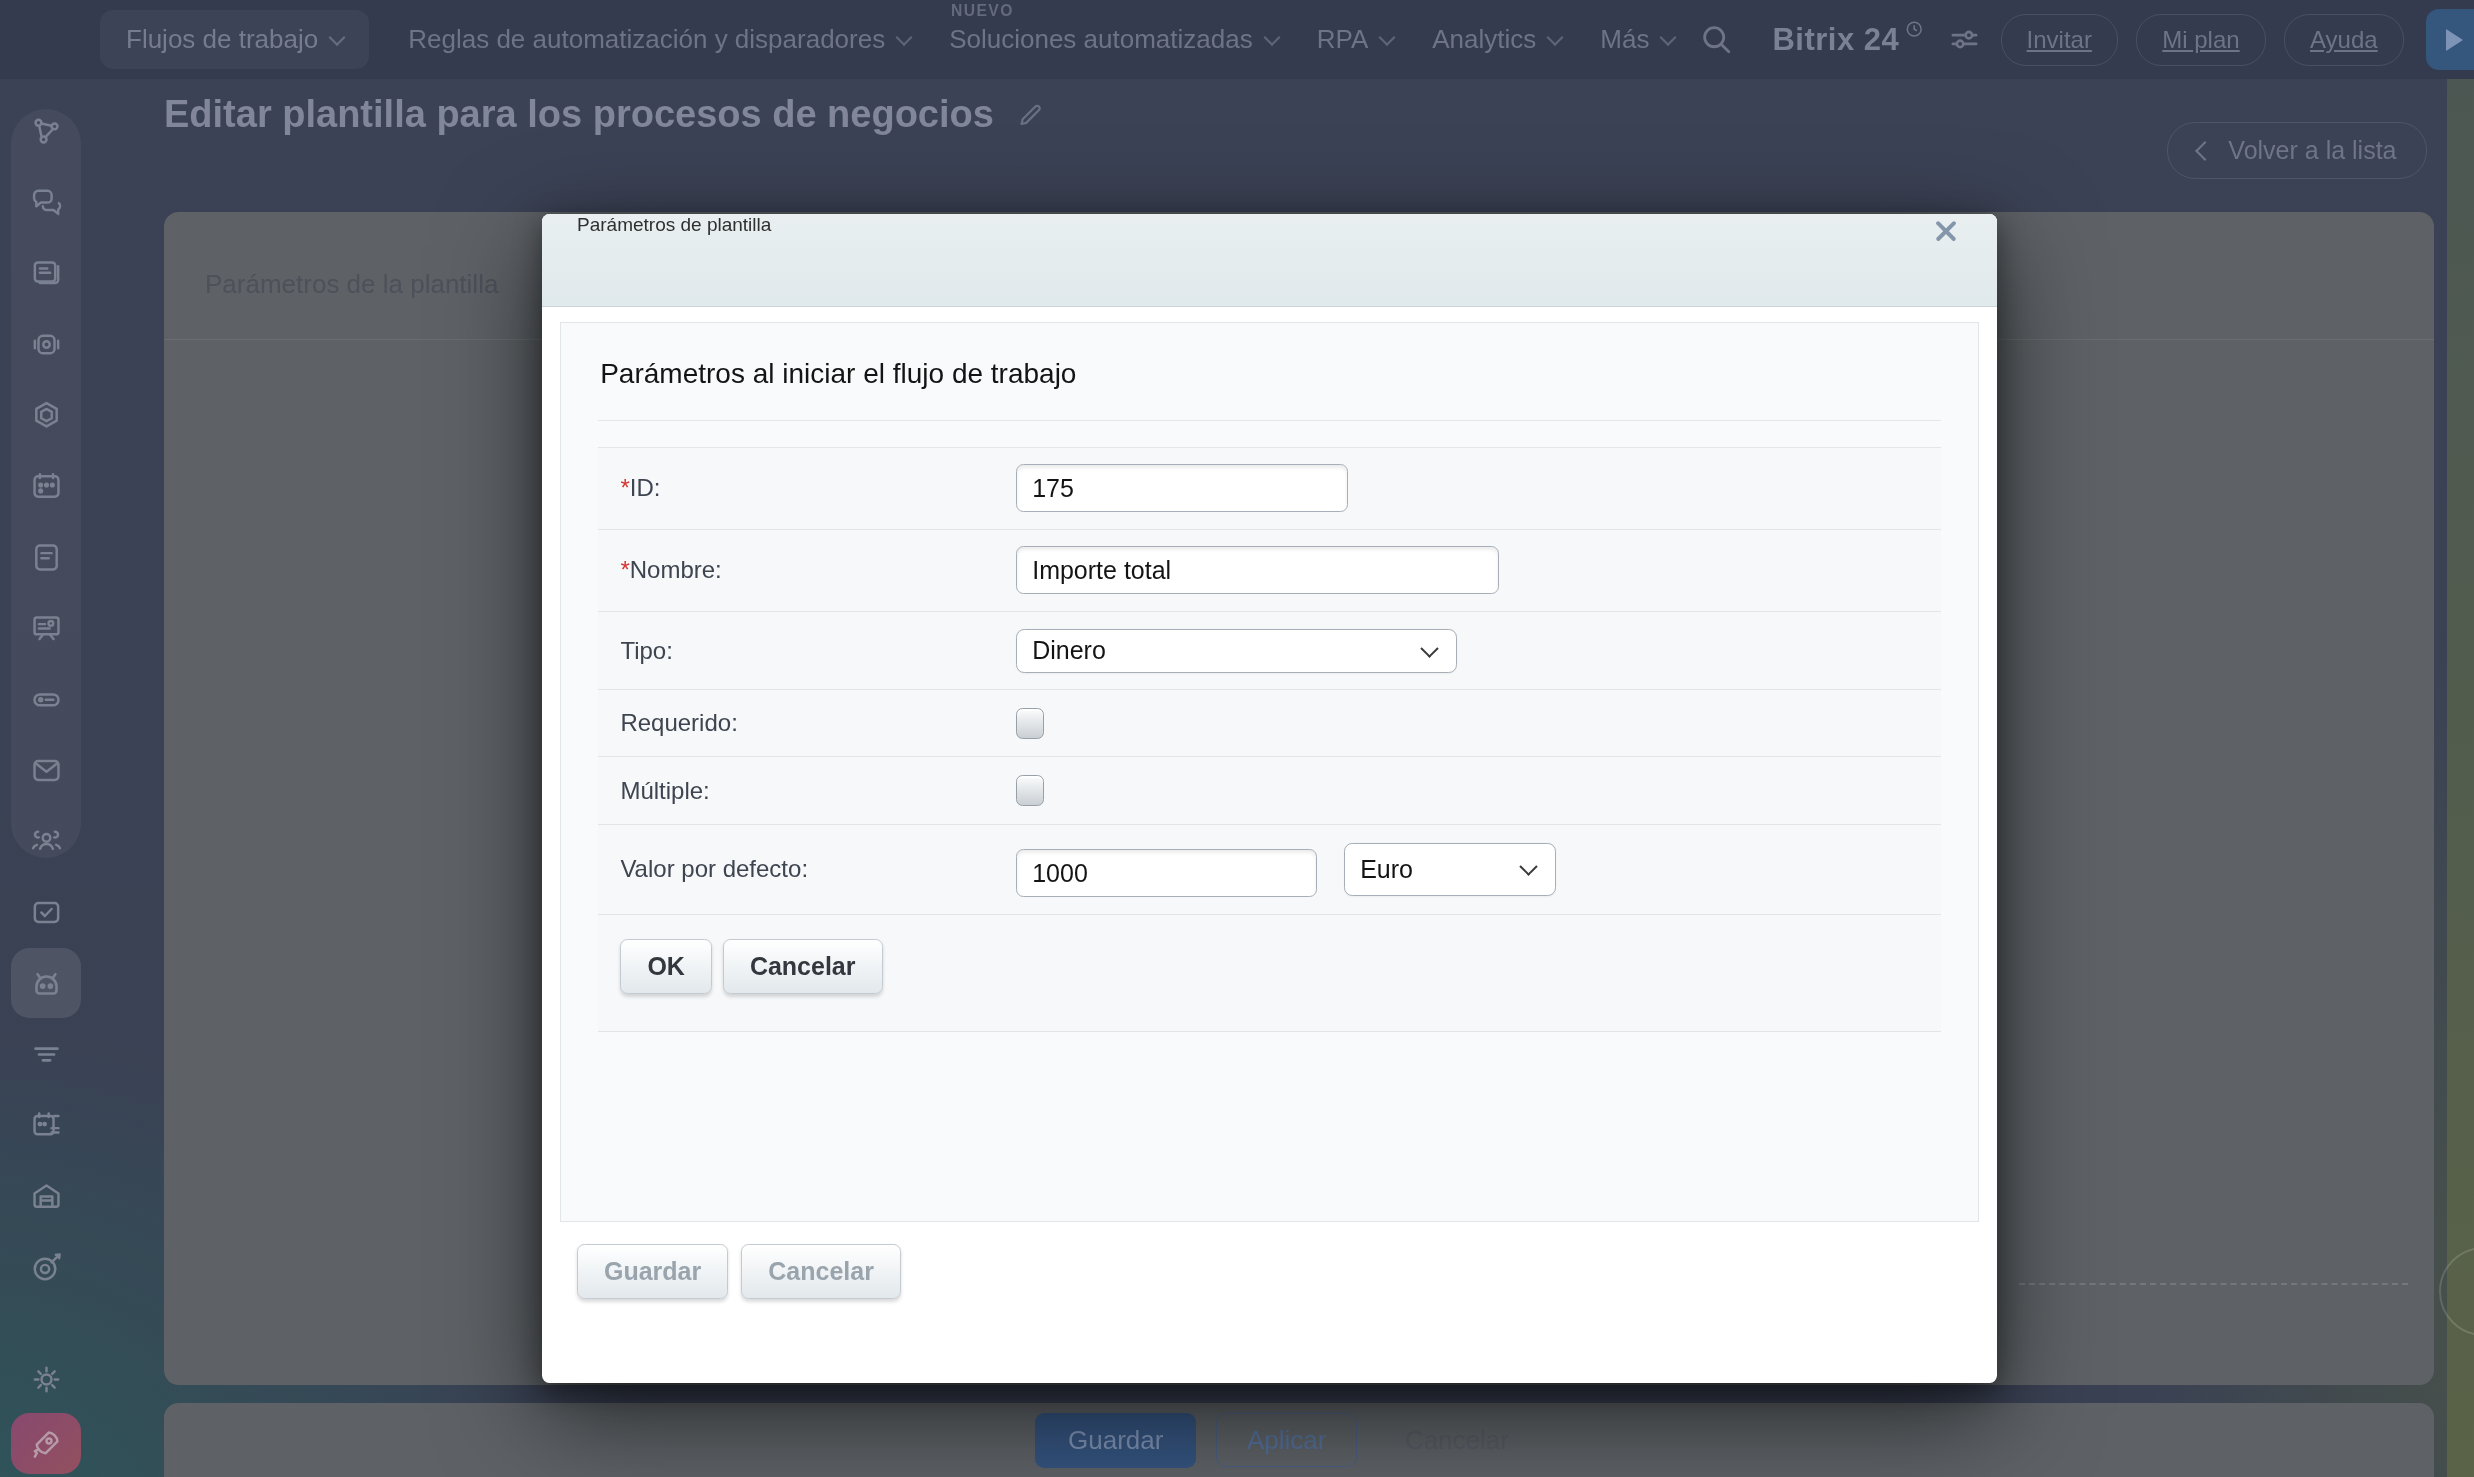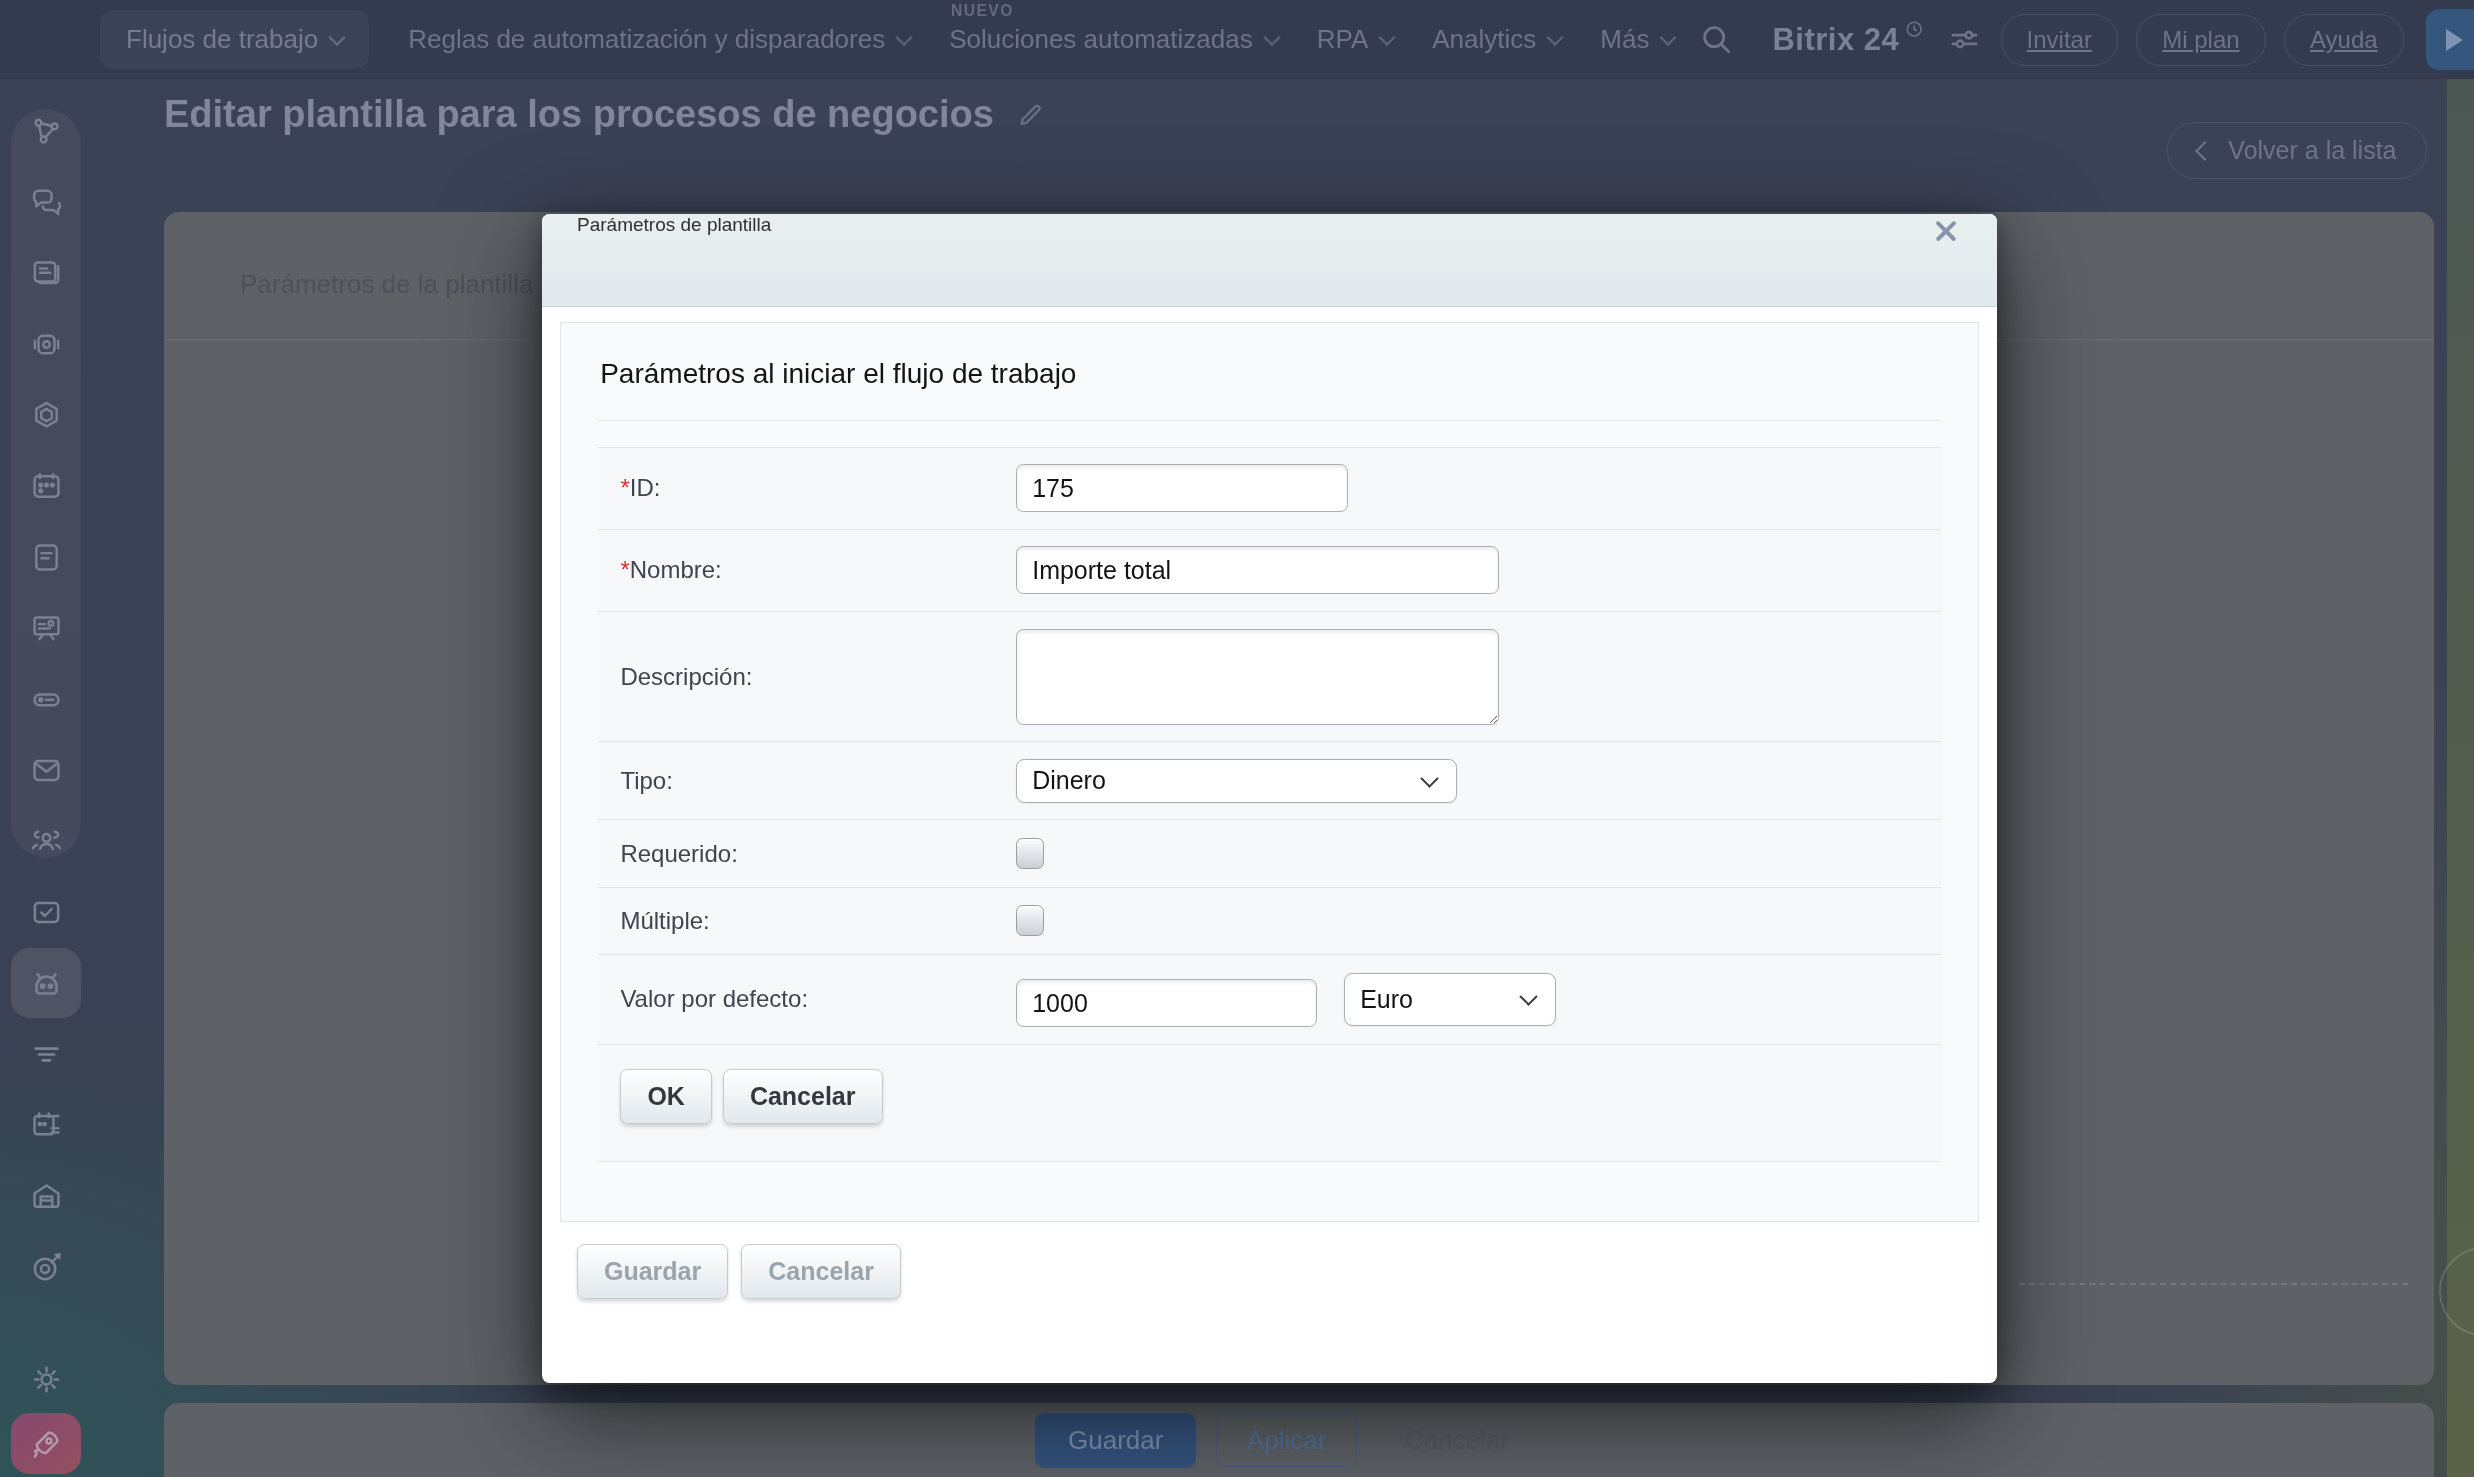--- a/index.html
+++ b/index.html
@@ -28,21 +28,21 @@
   .rail{position:absolute;left:11px;top:109px;width:70px;height:749px;background:rgba(255,255,255,.05);border-radius:35px;}
   .side-ico{position:absolute;left:11px;width:70px;height:70px;display:flex;align-items:center;justify-content:center;color:#7a8191;cursor:pointer;}
   .side-active{background:rgba(255,255,255,.10);border-radius:18.4px;}
   .side-rocket{background:linear-gradient(135deg,#87496f 0%,#93505f 100%);border-radius:18.4px;height:61px;}
   
   .page-title{position:absolute;left:164px;top:93px;font-size:38px;font-weight:600;color:#81869a;display:flex;align-items:center;gap:22px;}
   .back-pill{position:absolute;top:122px;right:48px;height:55px;border:1.8px solid rgba(255,255,255,.10);border-radius:28px;display:flex;align-items:center;gap:16.6px;padding:0 29.5px;color:#6f7487;font-size:25px;cursor:pointer;}
   .back-ar{width:12px;height:12px;border-left:2.8px solid #6f7487;border-bottom:2.8px solid #6f7487;transform:rotate(45deg);}
   .bg-panel{position:absolute;left:164px;top:212px;width:2270px;height:1173px;background:#5e6266;border-radius:14.8px;}
   .bg-tabline{position:absolute;left:0;right:0;top:127px;border-top:1.8px solid rgba(255,255,255,.07);}
-  .bg-tabs{position:absolute;left:41px;top:57px;font-size:26px;color:#4c515a;display:flex;gap:56px;margin-left:35px;}
+  .bg-tabs{position:absolute;left:41px;top:57px;font-size:26px;color:#4c515a;display:flex;gap:56px;}
   .dashes{position:absolute;top:1071px;left:1855px;width:389px;border-top:2.8px dashed rgba(255,255,255,.14);}
   .bg-footer{position:absolute;left:164px;top:1403px;width:2270px;height:74px;background:#5e6266;border-radius:14.8px 14.8px 0 0;display:flex;align-items:center;padding-left:871px;box-sizing:border-box;font-size:26px;}
   .bgbtn-save{height:55px;padding:0 33px;background:#35547f;border-radius:9.2px;color:#7e93b4;display:flex;align-items:center;cursor:pointer;}
   .bgbtn-apply{height:52px;padding:0 29.5px;border:1.8px solid #4a5f82;border-radius:9.2px;color:#54719c;margin-left:20px;display:flex;align-items:center;cursor:pointer;}
   .bgbtn-cancel{color:#565b64;margin-left:48px;cursor:pointer;}
   .right-strip{position:absolute;right:0;top:79px;bottom:0;width:28px;background:linear-gradient(#4c5753,#5a6347);}
   .strip-circle{position:absolute;right:-53px;top:1247px;width:85px;height:85px;border-radius:50%;border:2.8px solid rgba(255,255,255,.15);}
   
   .modal{position:absolute;left:542px;top:214px;width:1455px;height:1169px;background:#fff;border-radius:7.4px;z-index:10;display:flex;flex-direction:column;box-shadow:0 31px 101px rgba(0,0,0,.6),0 7.4px 28px rgba(0,0,0,.4);}
   .m-head{height:92px;flex:none;background:linear-gradient(#e9eff1,#e0e9eb);border-bottom:0.9px solid #ccd4d7;border-radius:7.4px 7.4px 0 0;display:flex;padding:0 35px;font-size:19px;color:#2f2f2f;}
@@ -327,24 +327,20 @@
         <div class="form">
           <div class="frow" style="min-height:48px">
             <div class="flabel"><span class="req">*</span><span>ID:</span></div>
             <input class="txt" style="width: 332px;" value="175">
           </div>
           <div class="frow" style="min-height:48px">
             <div class="flabel"><span class="req">*</span><span>Nombre:</span></div>
             <input class="txt" style="width: 483px;" value="Importe total">
           </div>
           <div class="frow">
-            <div class="flabel">Descripción:</div>
-            <textarea class="txt ta" style=""></textarea>
-          </div>
-          <div class="frow">
             <div class="flabel">Tipo:</div>
             <div class="selbox" style="width:441px" role="listbox">
               <span>Dinero</span>
               <span class="schev"></span>
             </div>
           </div>
           <div class="frow" style="min-height:33px">
             <div class="flabel">Requerido:</div>
             <div class="checkbox" role="checkbox" aria-checked="false"></div>
           </div>

